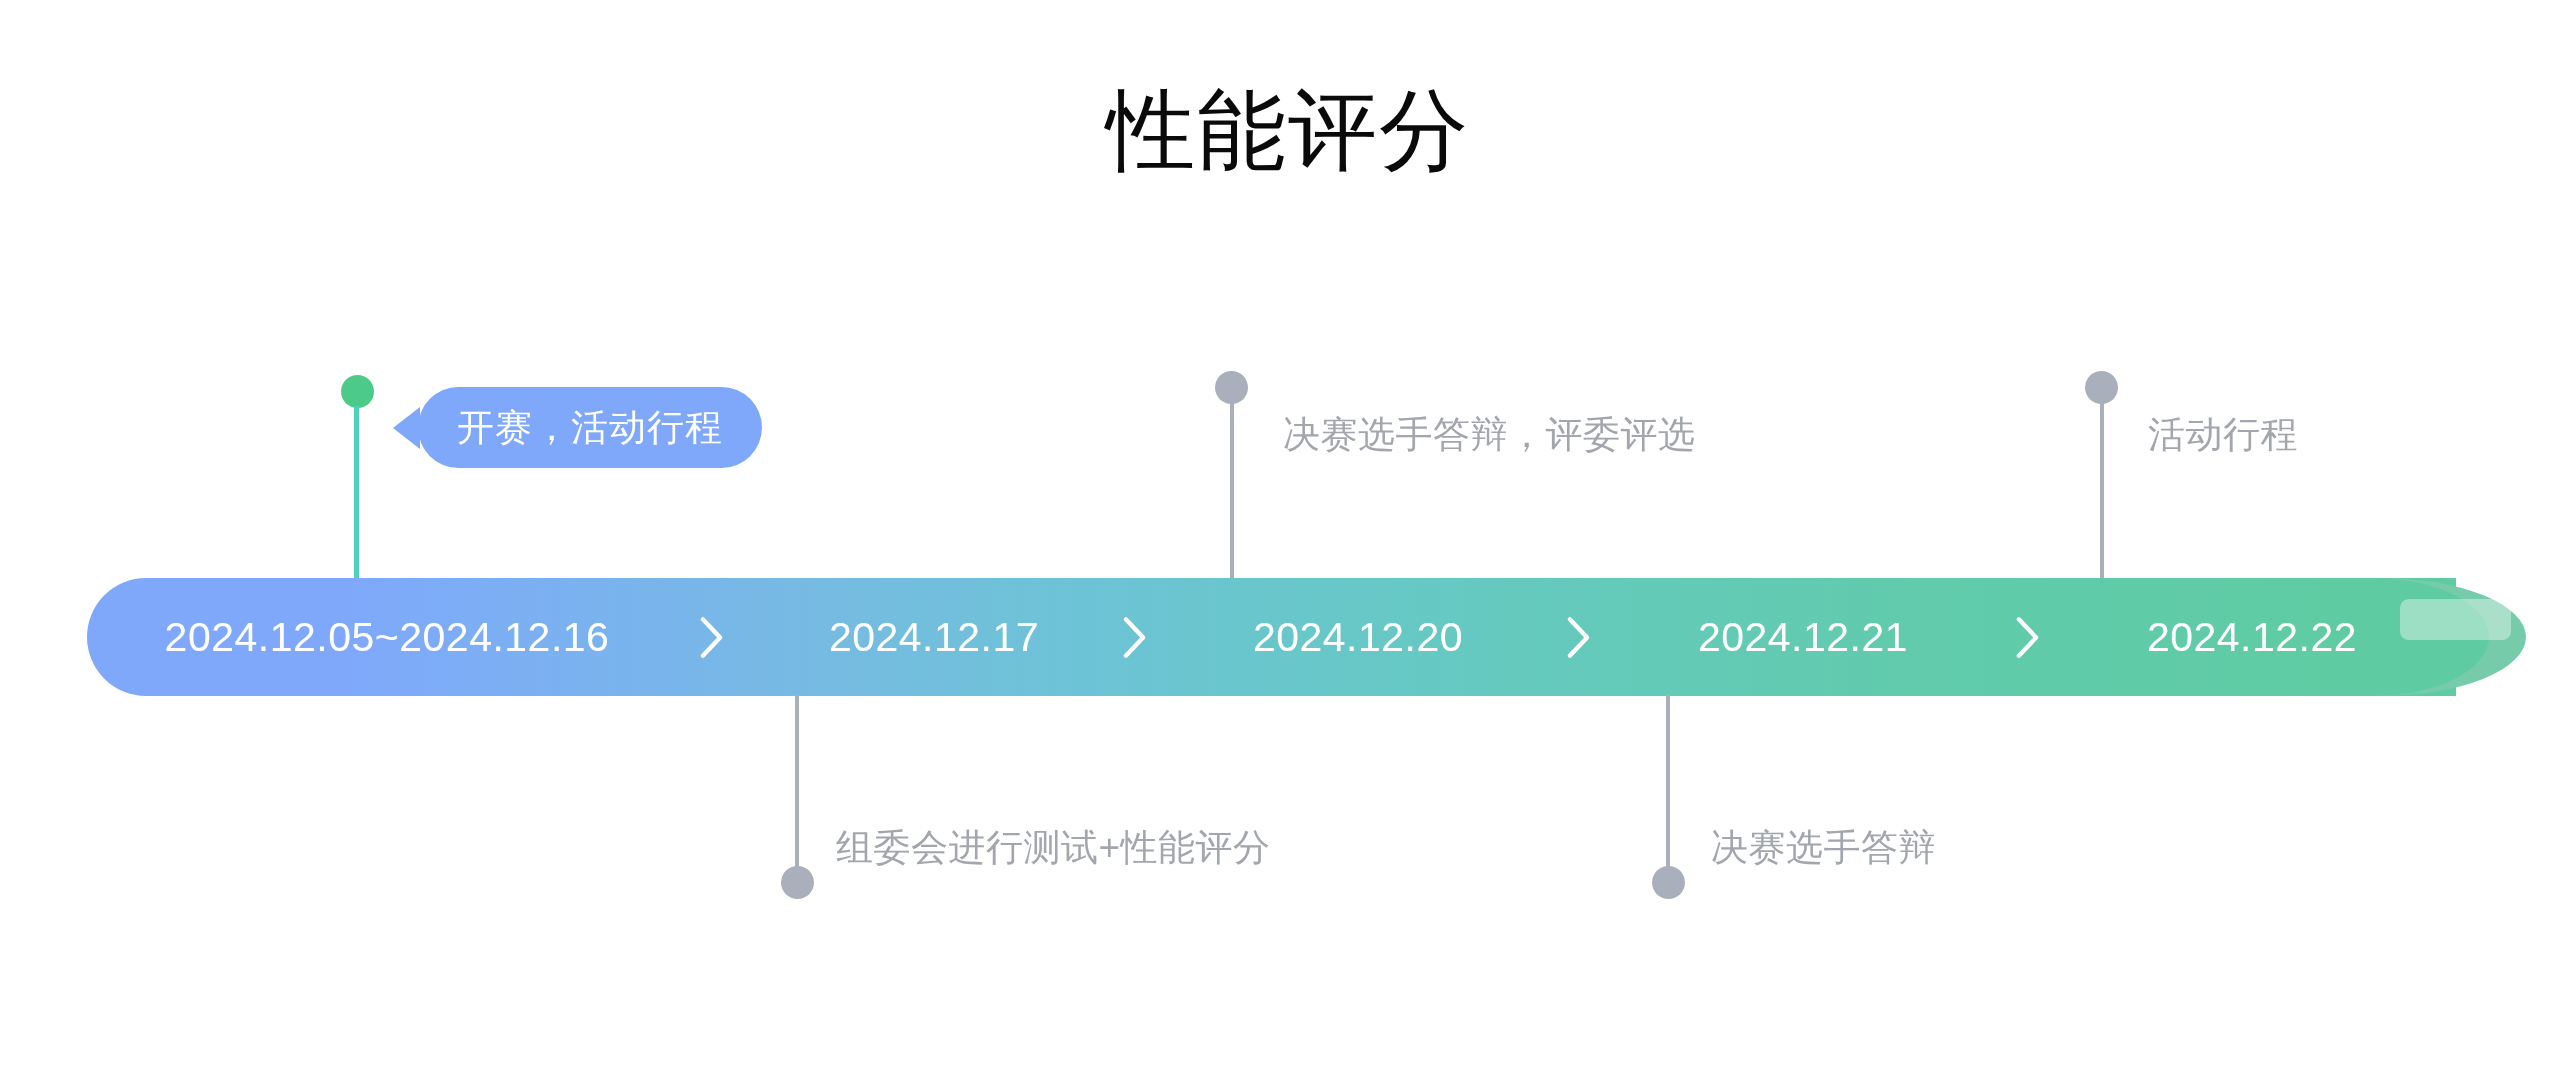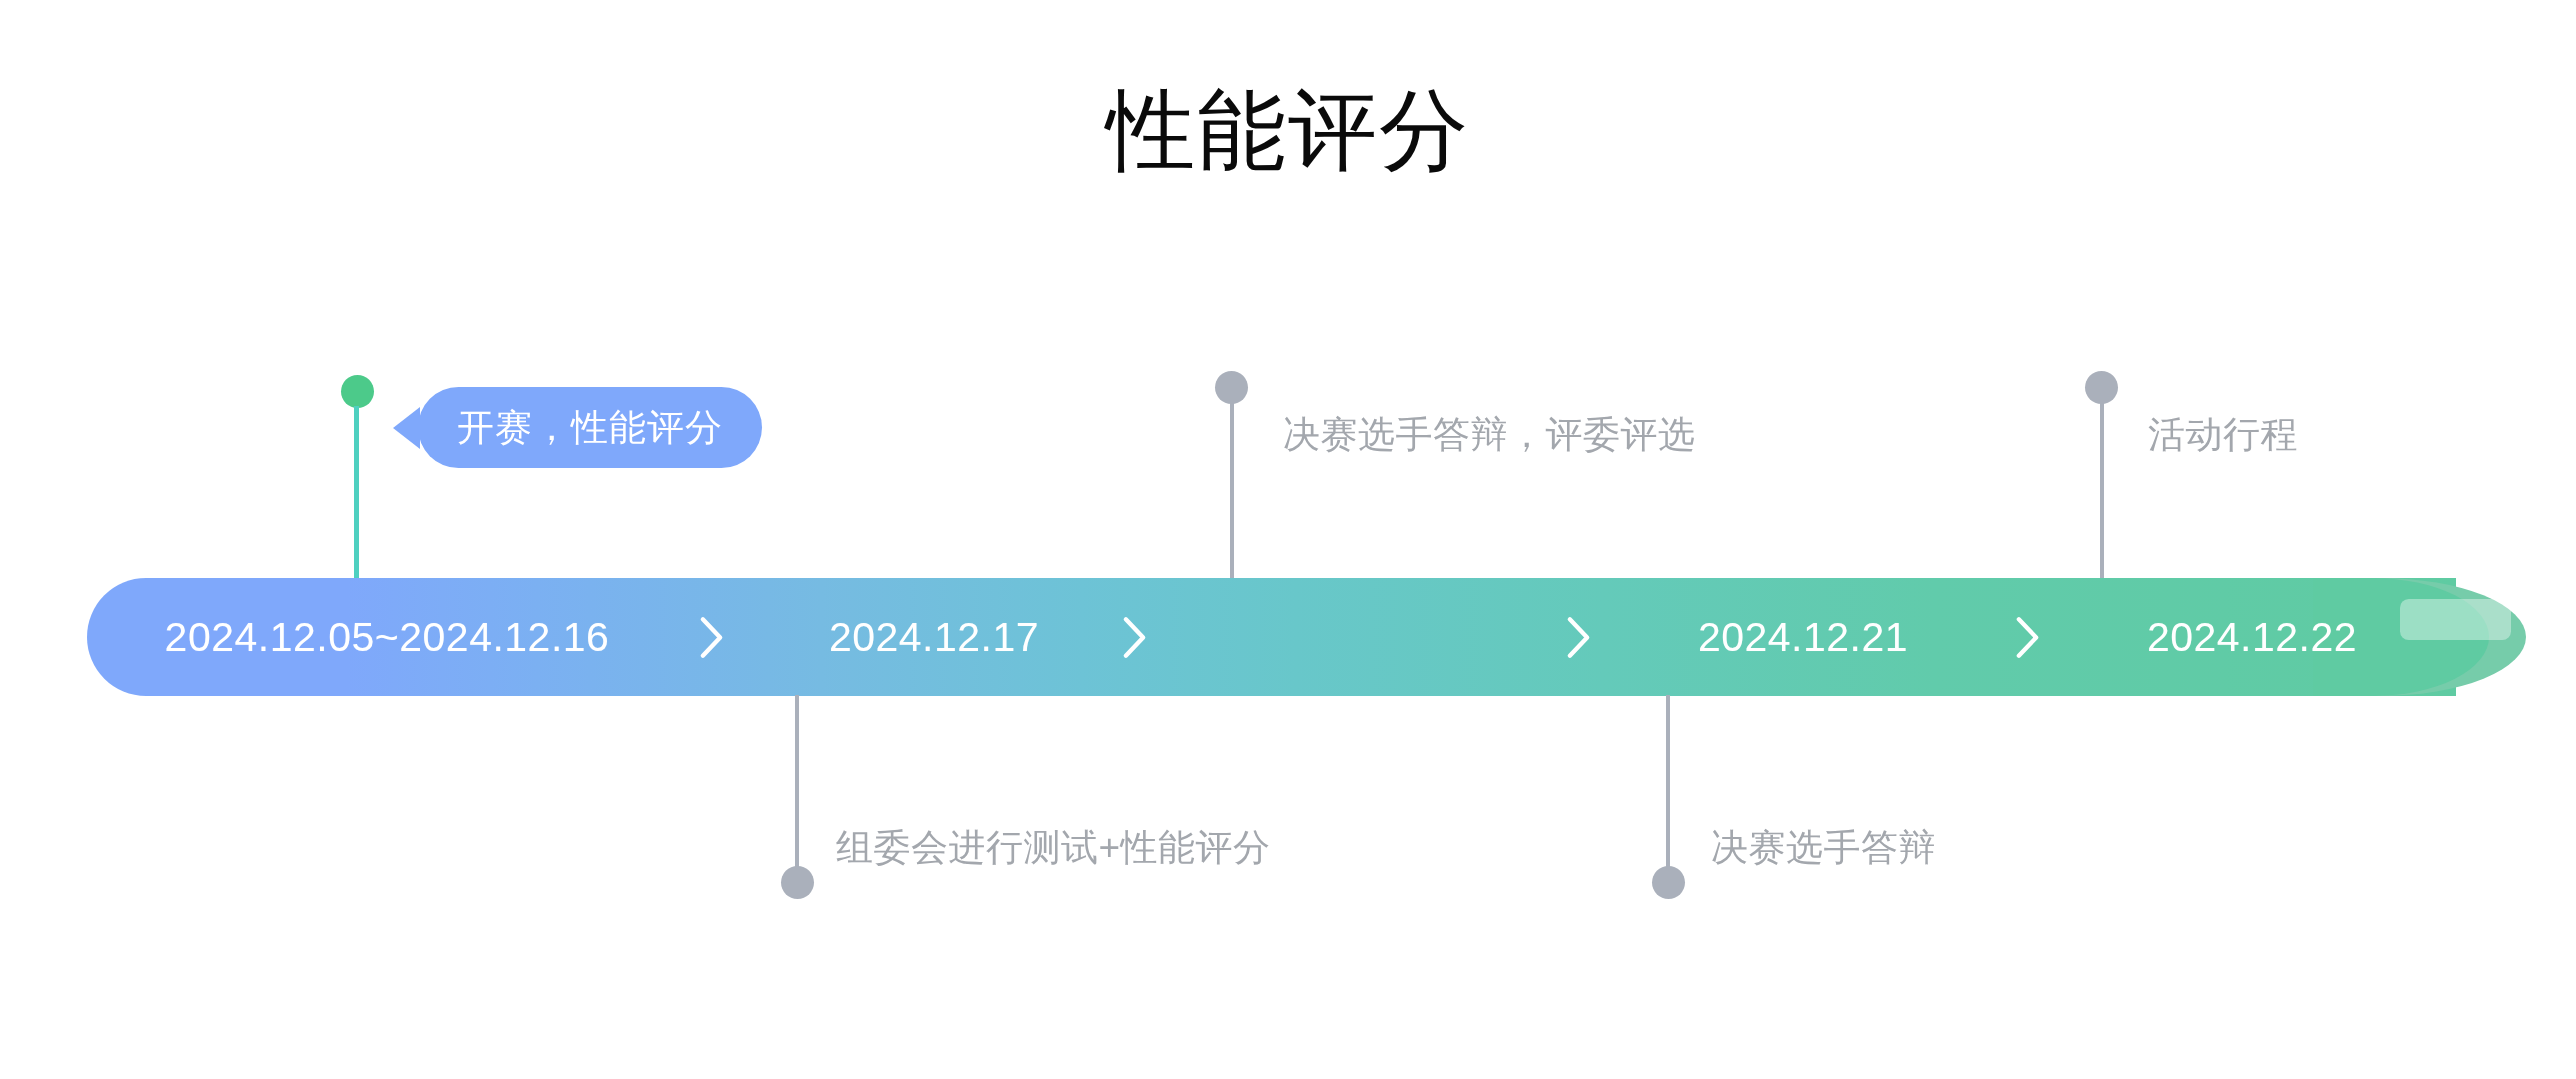--- a/index.html
+++ b/index.html
@@ -191,21 +191,21 @@
 
 <div class="canvas">
 
   <div class="page-title">性能评分</div>
 
   <div class="marker-dot accent" style="left:341px; top:375px;"></div>
   <div class="marker-line accent" style="left:354px; top:406px; height:176px;"></div>
 
   <div class="bubble">
     <span class="bubble-tail"></span>
-    <span>开赛，性能评分</span>
+    <span>开赛，活动行程</span>
   </div>
 
   <div class="marker-dot" style="left:1215px; top:371px;"></div>
   <div class="marker-line" style="left:1230px; top:399px; height:184px;"></div>
   <div class="marker-text" style="left:1283px; top:410px;">决赛选手答辩，评委评选</div>
 
   <div class="marker-dot" style="left:2085px; top:371px;"></div>
   <div class="marker-line" style="left:2100px; top:399px; height:184px;"></div>
   <div class="marker-text" style="left:2148px; top:410px;">活动行程</div>
 
@@ -230,20 +230,21 @@
       </div>
 
       <div class="seg-label" style="left:668px; width:358px;">2024.12.17</div>
 
       <div class="chev" style="left:1035px;">
         <svg viewBox="0 0 26 44" fill="none" xmlns="http://www.w3.org/2000/svg">
           <path d="M4 3 L22 22 L4 41" stroke="#ffffff" stroke-width="4.5" stroke-linecap="round" stroke-linejoin="round"></path>
         </svg>
       </div>
 
+      <div class="seg-label" style="left:1092px; width:358px;">2024.12.20</div>
 
       <div class="chev" style="left:1479px;">
         <svg viewBox="0 0 26 44" fill="none" xmlns="http://www.w3.org/2000/svg">
           <path d="M4 3 L22 22 L4 41" stroke="#ffffff" stroke-width="4.5" stroke-linecap="round" stroke-linejoin="round"></path>
         </svg>
       </div>
 
       <div class="seg-label" style="left:1537px; width:358px;">2024.12.21</div>
 
       <div class="chev" style="left:1928px;">

